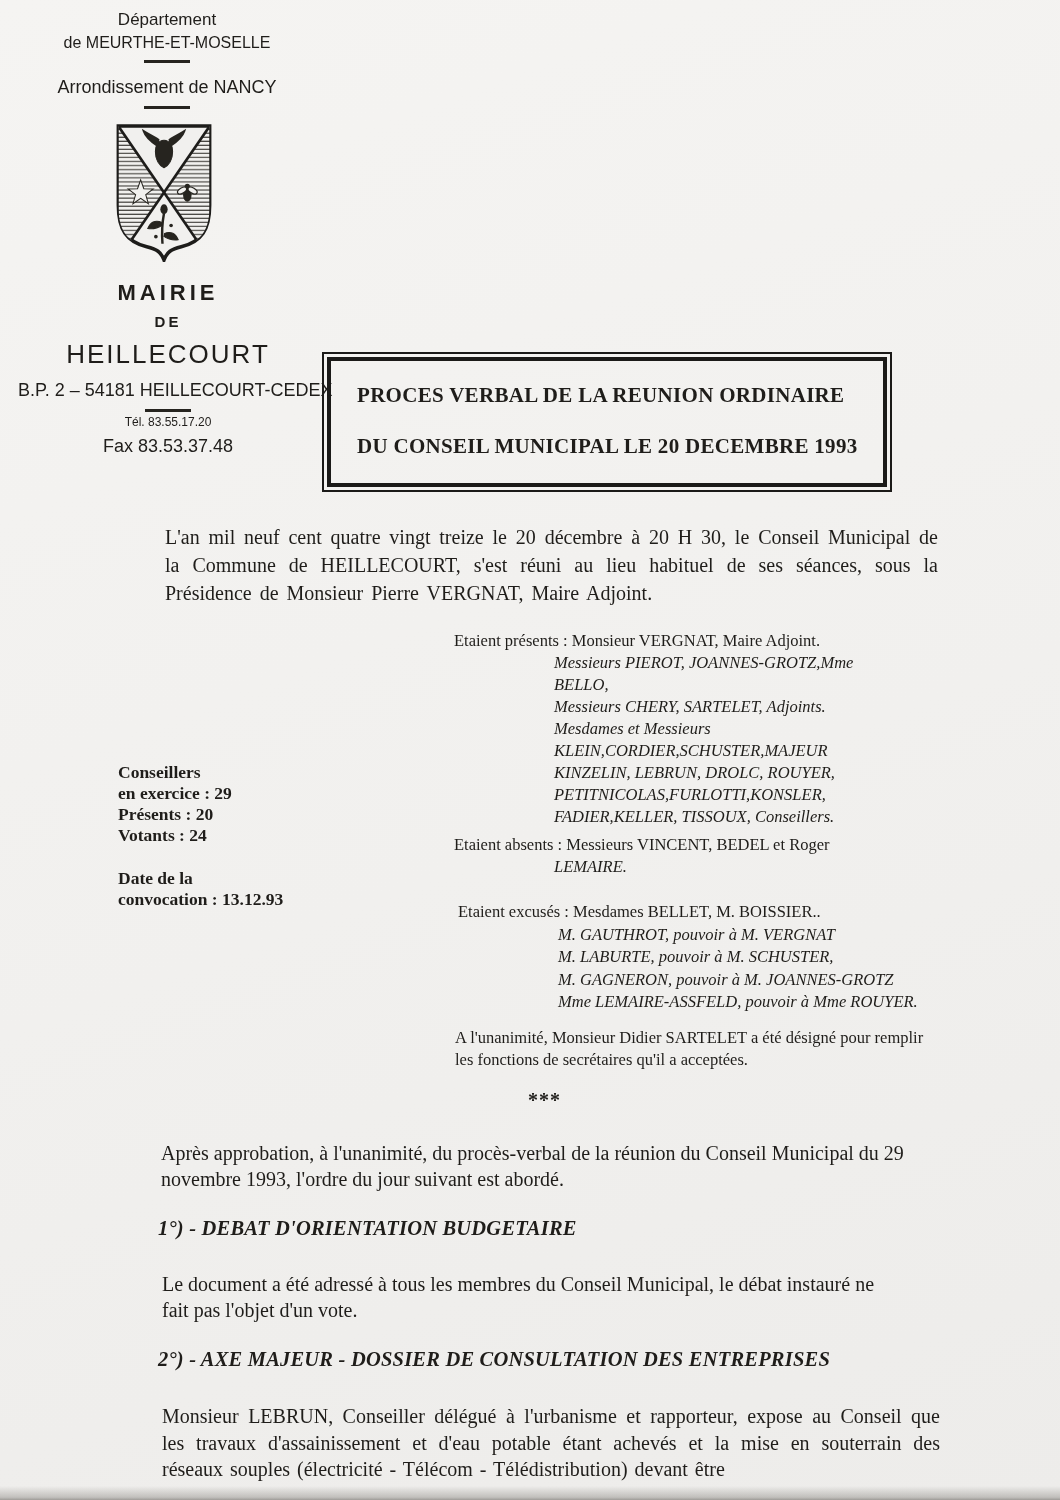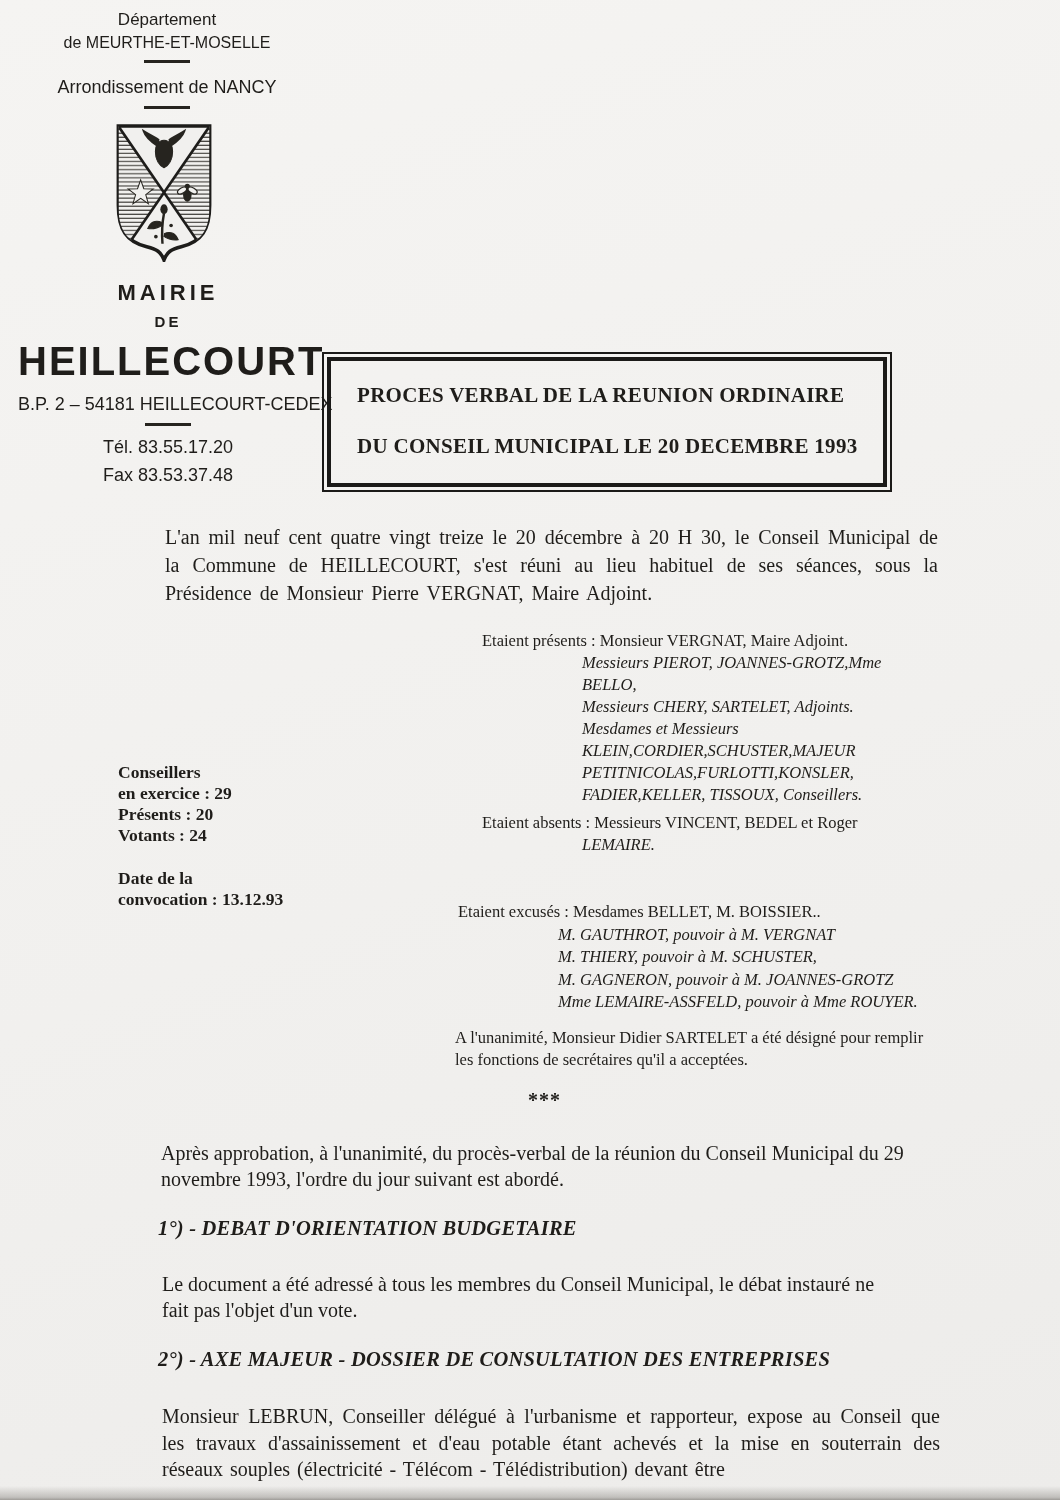--- a/index.html
+++ b/index.html
@@ -18,40 +18,40 @@
   .dash { width:46px; height:3px; background:#26241f; margin:8px auto 0 auto; }
   .arrond { font-size:18px; margin-top:14px; }
 
   
   .emblem { position:absolute; left:110px; top:120px; width:108px; height:142px; }
 
   
   .mairie { position:absolute; left:18px; top:280px; width:300px; text-align:center; }
   .mairie-t1 { font-size:22px; font-weight:bold; letter-spacing:4px; }
   .mairie-t2 { font-size:15px; font-weight:bold; letter-spacing:3px; margin-top:7px; }
-  .mairie-city { font-size:40px; font-weight:bold; letter-spacing:2px; margin-top:9px; white-space:nowrap;text-align:center; }
+  .mairie-city { font-size:26px; font-weight:normal; letter-spacing:2px; margin-top:9px; white-space:nowrap;text-align:center; }
   .mairie-addr { font-size:18px; margin-top:10px; white-space:nowrap; }
-  .mairie-tel { font-size:18px; margin-top:11px; }
+  .mairie-tel { font-size:12px; margin-top:3px; }
   .mairie-fax { font-size:18px; margin-top:7px; }
 
   
   .title-box { position:absolute; left:322px; top:352px; width:560px; border:2px solid #1b1a18; padding:3px; background:rgba(255,255,255,0.0);font-family:Liberation Serif, serif; }
   .title-box-inner { border:4px solid #1b1a18; padding:22px 14px 24px 26px; }
   .title-line { font-size:21px; font-weight:bold; letter-spacing:0.3px; white-space:nowrap; }
   .title-line + .title-line { margin-top:26px; }
 
   
   .intro { position:absolute; left:165px; top:523px; width:773px; font-size:20px; line-height:28px; text-align:justify; word-spacing:3px; }
 
   
   .margin-info { position:absolute; left:118px; top:762px; width:230px; font-size:17.5px; font-weight:bold; line-height:21px; }
   .margin-gap { margin-top:22px; }
 
   
-  .attendance { position:absolute; left:482px; top:630px; width:545px; font-size:16.5px; line-height:22px; }
+  .attendance { position:absolute; left:454px; top:630px; width:545px; font-size:16.5px; line-height:22px; }
   .hang { margin-left:100px;font-style:italic; }
   .attendance .absents-row { margin-top:6px; }
   .excuses { position:absolute; left:458px; top:901px; width:550px; font-size:16.5px; line-height:22.5px; }
 
   .secretary { position:absolute; left:455px; top:1027px; width:470px; font-size:16.5px; line-height:22px; }
   .separator { position:absolute; left:528px; top:1089px; font-size:20px; font-weight:bold; letter-spacing:1px; }
 
   .approbation { position:absolute; left:161px; top:1140px; width:790px; font-size:20px; line-height:26px; }
 
   .sec-heading { position:absolute; font-size:20.5px; font-weight:bold; font-style:italic; letter-spacing:0.2px; white-space:nowrap; }
@@ -152,36 +152,37 @@
   <div class="attendance">
     <div>
       <span>Etaient présents :</span>
       <span>Monsieur VERGNAT, Maire Adjoint.</span>
     </div>
     <div class="hang">Messieurs PIEROT, JOANNES-GROTZ,Mme</div>
     <div class="hang">BELLO,</div>
     <div class="hang">Messieurs CHERY, SARTELET, Adjoints.</div>
     <div class="hang">Mesdames et Messieurs</div>
     <div class="hang">KLEIN,CORDIER,SCHUSTER,MAJEUR</div>
+    <div class="hang">KINZELIN, LEBRUN, DROLC, ROUYER,</div>
     <div class="hang">PETITNICOLAS,FURLOTTI,KONSLER,</div>
     <div class="hang">FADIER,KELLER, TISSOUX, Conseillers.</div>
     <div class="absents-row">
       <span>Etaient absents :</span>
       <span>Messieurs VINCENT, BEDEL et Roger</span>
     </div>
     <div class="hang">LEMAIRE.</div>
   </div>
 
   <div class="excuses">
     <div>
       <span>Etaient excusés :</span>
       <span>Mesdames BELLET, M. BOISSIER..</span>
     </div>
     <div class="hang">M. GAUTHROT, pouvoir à M. VERGNAT</div>
-    <div class="hang">M. THIERY, pouvoir à M. SCHUSTER,</div>
+    <div class="hang">M. LABURTE, pouvoir à M. SCHUSTER,</div>
     <div class="hang">M. GAGNERON, pouvoir à M. JOANNES-GROTZ</div>
     <div class="hang">Mme LEMAIRE-ASSFELD, pouvoir à Mme ROUYER.</div>
   </div>
 
   <p class="secretary" style="margin:0">A l'unanimité, Monsieur Didier SARTELET a été désigné pour remplir les fonctions de secrétaires qu'il a acceptées.</p>
 
   <div class="separator">***</div>
 
   <p class="approbation" style="margin:0">Après approbation, à l'unanimité, du procès-verbal de la réunion du Conseil Municipal du 29 novembre 1993, l'ordre du jour suivant est abordé.</p>
 

